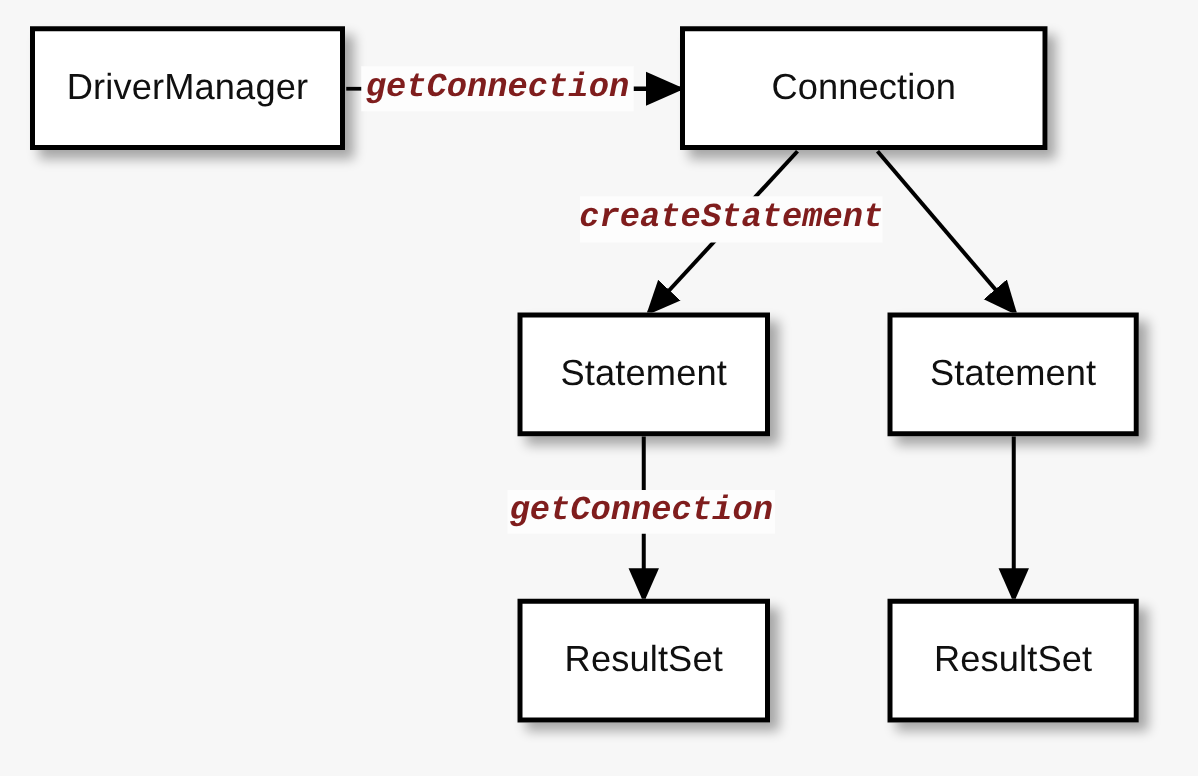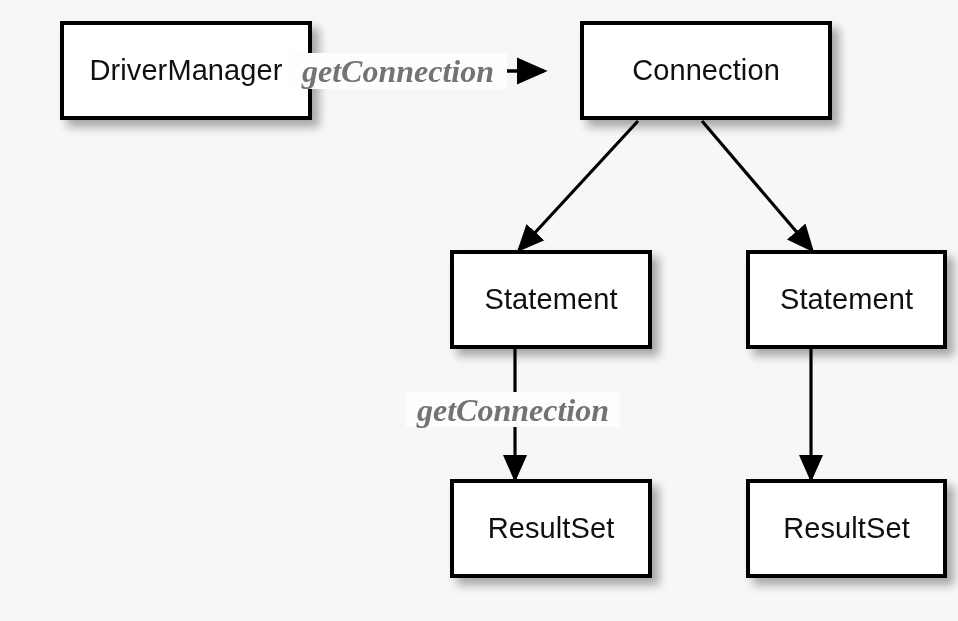--- a/index.html
+++ b/index.html
@@ -30,46 +30,45 @@
   .node {
     position: absolute;
     box-sizing: border-box;
     background: #ffffff;
     border: 4px solid #000000;
     z-index: 3;
     display: flex;
     align-items: center;
     justify-content: center;
     box-shadow: 7px 7px 9px rgba(0,0,0,0.33);
-    margin-left: 36px;
   }
   .node-label {
     font-family: "Liberation Sans", sans-serif;
     font-size: 29px;
     font-weight: 400;
     color: #101010;
     letter-spacing: 0.1px;
     line-height: 1;
     white-space: nowrap;
   }
   .edge-label {
     position: absolute;
     z-index: 4;
     background: #fdfdfd;
     display: flex;
     align-items: center;
     justify-content: center;
     box-sizing: border-box;
   }
   .edge-label-text {
-    font-family: Liberation Serif, serif;
+    font-family: Liberation Mono, monospace;
     font-style: italic;
     font-weight: 700;
-    font-size: 32px;
-    color: #737373;
+    font-size: 27px;
+    color: #7f1d1d;
     white-space: nowrap;
     line-height: 1;
   }
 </style>
 </head>
 <body>
 
 <div id="diagram-root">
 
   <svg id="edge-layer" viewBox="0 0 958 621" width="958" height="621" xmlns="http://www.w3.org/2000/svg">
@@ -89,21 +88,21 @@
 
     <line x1="515" y1="349" x2="515" y2="479" stroke="#000000" stroke-width="3.2" marker-end="url(#arrowhead)"></line>
 
     <line x1="811" y1="349" x2="811" y2="479" stroke="#000000" stroke-width="3.2" marker-end="url(#arrowhead)"></line>
   </svg>
 
   <div class="node" style="left:24px; top:21px; width:252px; height:99px;">
     <span class="node-label">DriverManager</span>
   </div>
 
-  <div class="node" style="left:544px; top:21px; width:252px; height:99px;">
+  <div class="node" style="left:544px; top:21px; width:294px; height:99px;">
     <span class="node-label">Connection</span>
   </div>
 
   <div class="node" style="left:414px; top:250px; width:202px; height:99px;">
     <span class="node-label">Statement</span>
   </div>
 
   <div class="node" style="left:710px; top:250px; width:201px; height:99px;">
     <span class="node-label">Statement</span>
   </div>
@@ -113,18 +112,21 @@
   </div>
 
   <div class="node" style="left:710px; top:479px; width:201px; height:99px;">
     <span class="node-label">ResultSet</span>
   </div>
 
   <div class="edge-label" style="left:289px; top:53px; width:218px; height:36px;">
     <span class="edge-label-text">getConnection</span>
   </div>
 
+  <div class="edge-label" style="left:464px; top:157px; width:242px; height:37px;">
+    <span class="edge-label-text">createStatement</span>
+  </div>
 
   <div class="edge-label" style="left:406px; top:392px; width:214px; height:35px;">
     <span class="edge-label-text">getConnection</span>
   </div>
 
 </div>
 
 </body></html>

